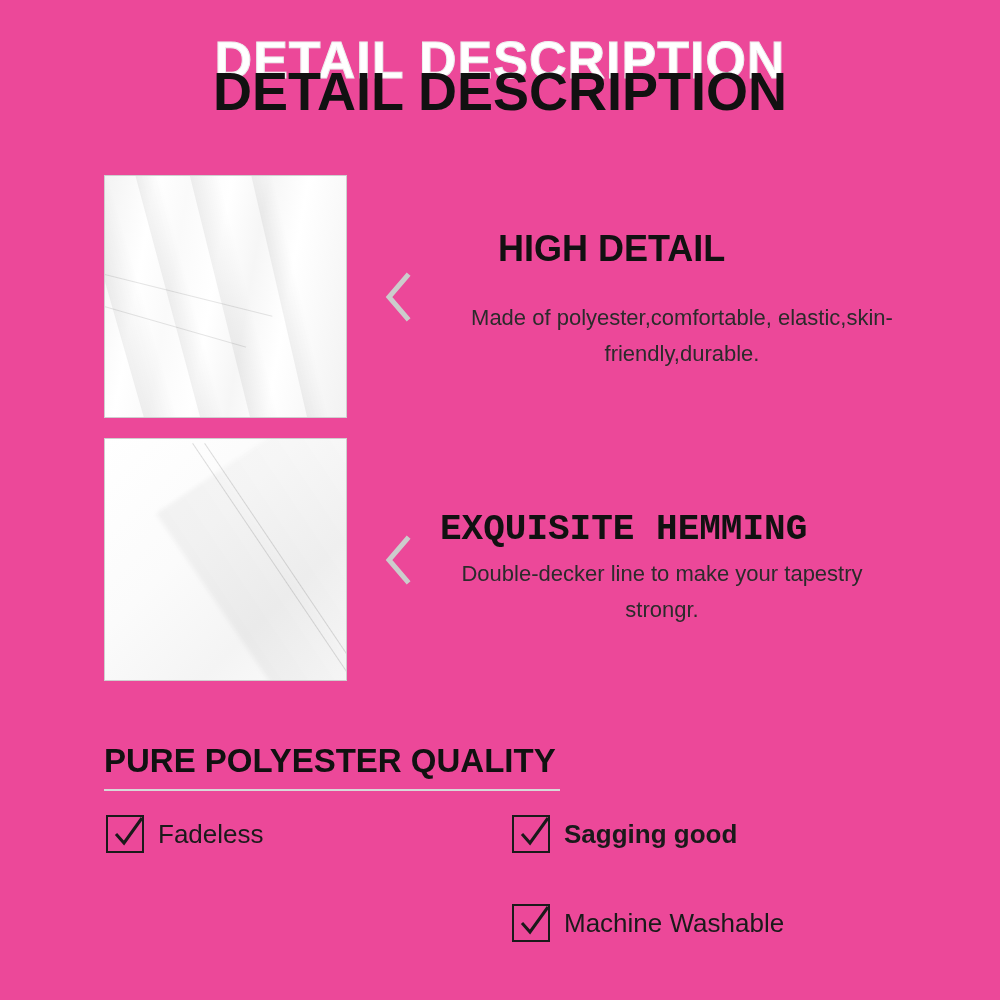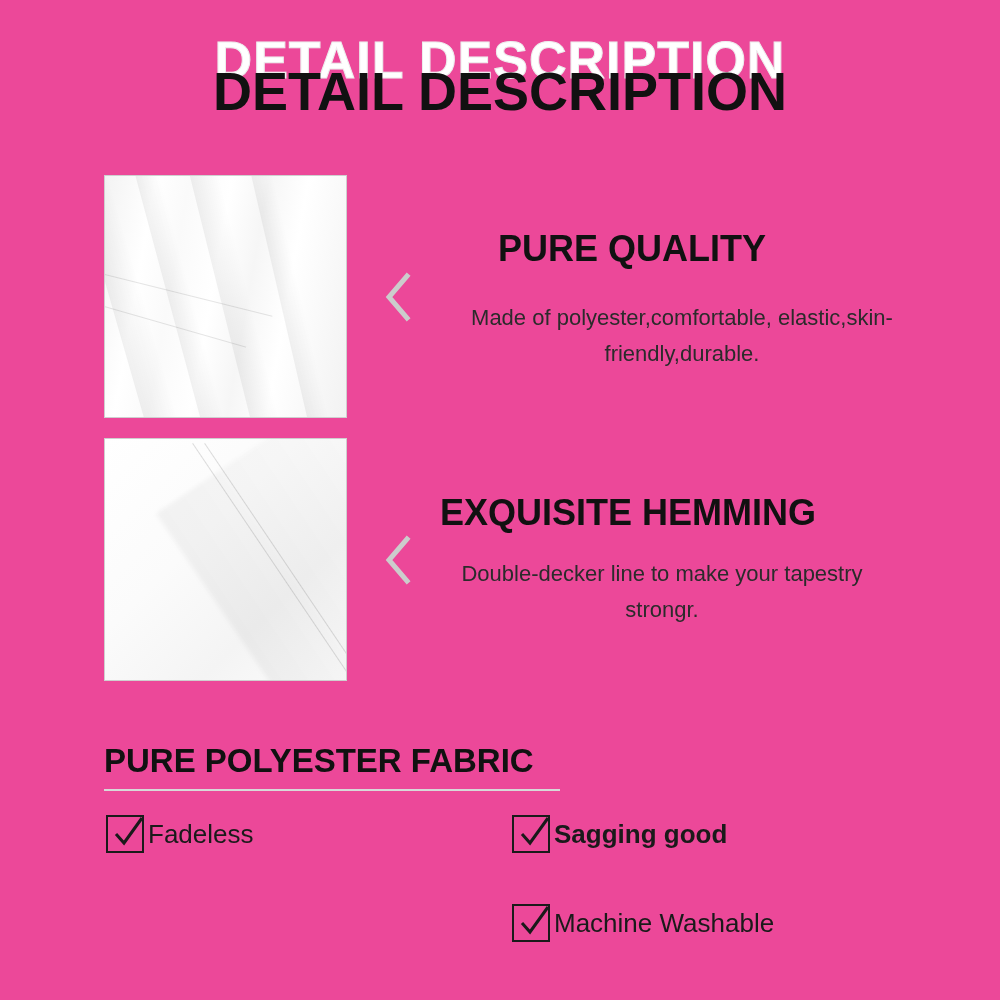--- a/index.html
+++ b/index.html
@@ -113,21 +113,21 @@
 
   
   .block-title {
     position: absolute;
     font-size: 36px;
     font-weight: 700;
     color: #111111;
     white-space: nowrap;
   }
   .t-hq { left: 498px; top: 228px; }
-  .t-hem { left: 440px; top: 492px; }
+  .t-hem { left: 440px; top: 509px; font-family: Liberation Mono, monospace; }
   .block-body {
     position: absolute;
     font-size: 22px;
     line-height: 36px;
     color: #2b2b2b;
     text-align: center;
     width: 460px;
   }
   .b-hq  { left: 452px; top: 300px; }
   .b-hem { left: 432px; top: 556px; text-align: center; }
@@ -148,21 +148,21 @@
     top: 789px;
     width: 456px;
     height: 2px;
     background: #d8d8d8;
   }
 
   .check-item {
     position: absolute;
     display: flex;
     align-items: center;
-    gap: 4px;
+    gap: 14px;
   }
   .c-1 { left: 106px; top: 815px; }
   .c-2 { left: 106px; top: 876px; }
   .c-3 { left: 512px; top: 815px; font-weight: bold; }
   .c-4 { left: 512px; top: 876px; margin-top: 28px; }
 
   .checkbox {
     width: 38px;
     height: 38px;
     border: 2px solid #1a1a1a;
@@ -193,40 +193,40 @@
     <div class="edge-line e1"></div>
     <div class="edge-line e2"></div>
   </div>
 
   <div class="chevron chev-1">
     <svg width="30" height="50" viewBox="0 0 30 50" fill="none" aria-hidden="true">
       <polyline points="24,4 6,25 24,46" stroke="#cccccc" stroke-width="5" fill="none" stroke-linecap="square"></polyline>
     </svg>
   </div>
 
-  <div class="block-title t-hq">PURE QUALITY</div>
+  <div class="block-title t-hq">HIGH DETAIL</div>
   <div class="block-body b-hq">Made of polyester,comfortable, elastic,skin-friendly,durable.</div>
 
   <div class="photo photo-2">
     <div class="cloth-b"></div>
     <div class="hem-shadow"></div>
     <div class="hem-line h1"></div>
     <div class="hem-line h2"></div>
   </div>
 
   <div class="chevron chev-2">
     <svg width="30" height="50" viewBox="0 0 30 50" fill="none" aria-hidden="true">
       <polyline points="24,4 6,25 24,46" stroke="#cccccc" stroke-width="5" fill="none" stroke-linecap="square"></polyline>
     </svg>
   </div>
 
   <div class="block-title t-hem">EXQUISITE HEMMING</div>
   <div class="block-body b-hem">Double-decker line to make your tapestry strongr.</div>
 
-  <div class="fabric-title">PURE POLYESTER FABRIC</div>
+  <div class="fabric-title">PURE POLYESTER QUALITY</div>
   <div class="fabric-rule"></div>
 
   <div class="check-item c-1">
     <span class="checkbox">
       <svg width="36" height="36" viewBox="0 0 36 36" aria-hidden="true">
         <polyline points="6,19 14,28 32,3" stroke="#1a1a1a" stroke-width="3" fill="none"></polyline>
       </svg>
     </span>
     <span class="check-label">Fadeless</span>
   </div>

